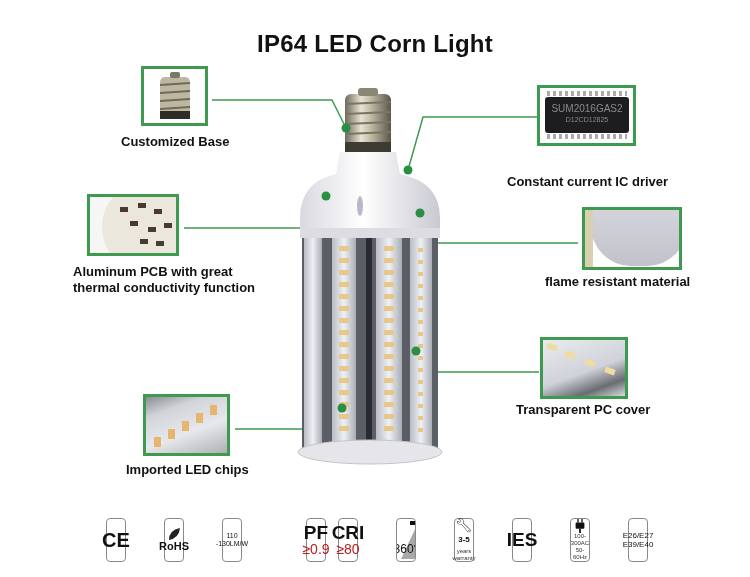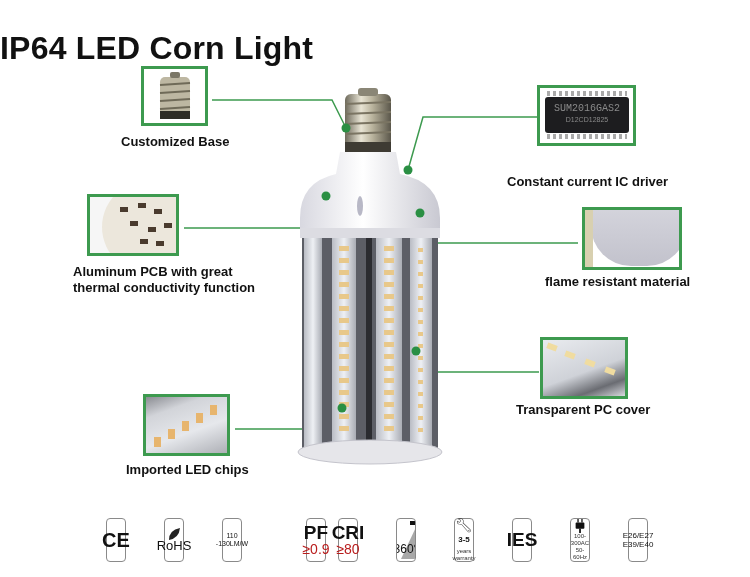--- a/index.html
+++ b/index.html
@@ -1,17 +1,17 @@
 <!DOCTYPE html>
 <html><head>
 <meta charset="utf-8">
 <style>
   html,body{margin:0;padding:0;background:#ffffff;}
   body{width:750px;height:577px;position:relative;overflow:hidden;font-family:"Liberation Sans",sans-serif;color:#111;}
-  .title{position:absolute;left:0;width:750px;top:30px;font-size:32px;font-weight:bold;letter-spacing:0.2px;}
+  .title{position:absolute;left:0;width:750px;top:30px;text-align:center;font-size:24px;font-weight:bold;letter-spacing:0.2px;}
   .lines{position:absolute;left:0;top:0;width:750px;height:577px;pointer-events:none;}
   .callout-box{position:absolute;border:3px solid #3d9a4f;box-sizing:border-box;overflow:hidden;background:#eee;}
   .callout-label{position:absolute;font-size:13px;font-weight:bold;line-height:16px;color:#111;white-space:nowrap;}
   .bulb{position:absolute;left:290px;top:78px;width:160px;height:400px;}
   .icons{position:absolute;left:106px;top:518px;width:580px;height:46px;}
   .icon-tile{position:absolute;top:0;width:20px;height:44px;border:1.5px solid #8a8a8a;border-radius:4px;box-sizing:border-box;display:flex;flex-direction:column;align-items:center;justify-content:center;background:#fff;text-align:center;}
   .t-big{font-size:19px;font-weight:bold;line-height:18px;color:#111;}
   .t-med{font-size:14px;line-height:14px;color:#b91c1c;}
   .t-sm{font-size:7px;line-height:8px;color:#111;}
   .t-xs{font-size:6px;line-height:7px;color:#333;}
@@ -144,21 +144,21 @@
         <line x1="16" y1="40" x2="46" y2="38"></line>
       </g>
     <rect x="26" y="3" width="10" height="6" rx="2" fill="#7b7766"></rect>
     <rect x="16" y="42" width="30" height="8" fill="#2e2c26"></rect>
   </svg>
 </div>
 <div class="callout-label" style="left:121px;top:134px;">Customized Base</div>
 
 <div class="callout-box" style="left:537px;top:85px;width:99px;height:61px;background:#fff;">
   <div style="position:absolute;left:5px;top:9px;width:84px;height:36px;background:#1d1d1f;border-radius:3px;color:#8a8a8a;text-align:center;">
-    <div style="font-size:10px;margin-top:6px;font-family:Liberation Mono, monospace;">SUM2016GAS2</div>
+    <div style="font-size:10px;margin-top:6px;">SUM2016GAS2</div>
     <div style="font-size:7px;margin-top:2px;">D12CD12825</div>
   </div>
   <div style="position:absolute;left:7px;top:3px;width:80px;height:5px;background:repeating-linear-gradient(90deg,#aaa 0 3px,transparent 3px 6px);"></div>
   <div style="position:absolute;left:7px;top:46px;width:80px;height:5px;background:repeating-linear-gradient(90deg,#aaa 0 3px,transparent 3px 6px);"></div>
 </div>
 <div class="callout-label" style="left:507px;top:152px;margin-top:22px;">Constant current IC driver</div>
 
 <div class="callout-box" style="left:87px;top:194px;width:92px;height:62px;background:#f6f6f6;">
   <div style="position:absolute;left:12px;top:-20px;width:110px;height:100px;border-radius:50%;background:#ece7dc;"></div>
   <div style="position:absolute;left:30px;top:10px;width:8px;height:5px;background:#4a3b2e;"></div>
@@ -199,21 +199,21 @@
 <div class="callout-label" style="left:126px;top:462px;">Imported LED chips</div>
 
 <div class="icons">
   <div class="icon-tile" style="left:0px;">
     <span class="t-big" style="font-size:20px;">CE</span>
   </div>
   <div class="icon-tile" style="left:58px;">
     <svg width="14" height="12" viewBox="0 0 14 12">
         <path d="M2 12 Q2 2 13 0 Q12 10 2 12Z" fill="#222"></path>
       </svg>
-    <span style="font-size:13px;font-weight:normal;line-height:12px;">RoHS</span>
+    <span style="font-size:11px;font-weight:bold;line-height:12px;">RoHS</span>
   </div>
   <div class="icon-tile" style="left:116px;">
     <span class="t-sm">110</span>
     <span class="t-sm">-130LM/W</span>
   </div>
   <div class="icon-tile" style="left:174px;margin-left:26px;">
     <span class="t-big">PF</span>
     <span class="t-med">≥0.9</span>
   </div>
   <div class="icon-tile" style="left:232px;">

